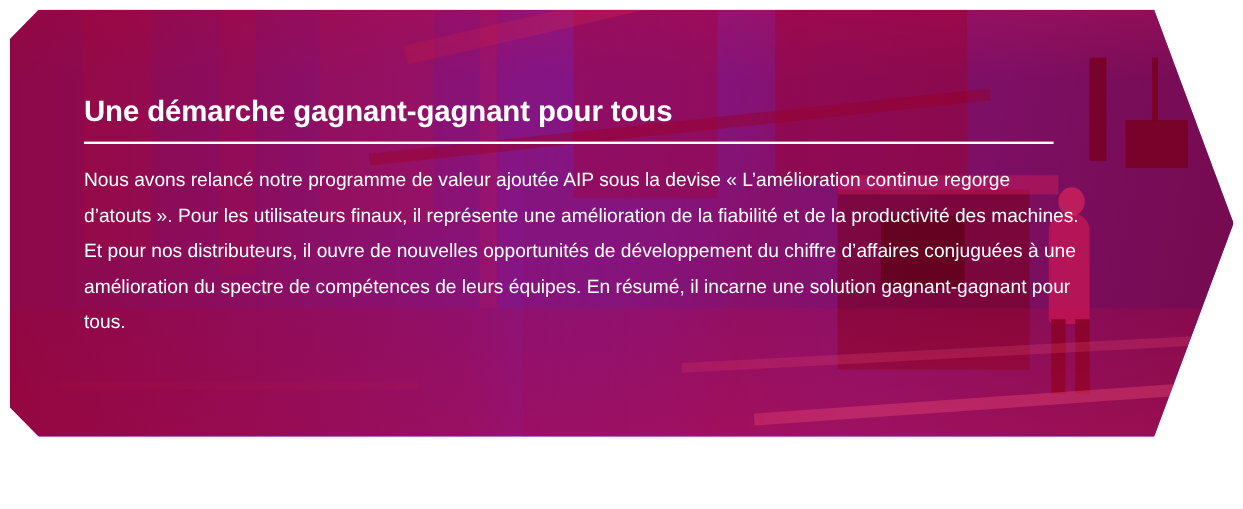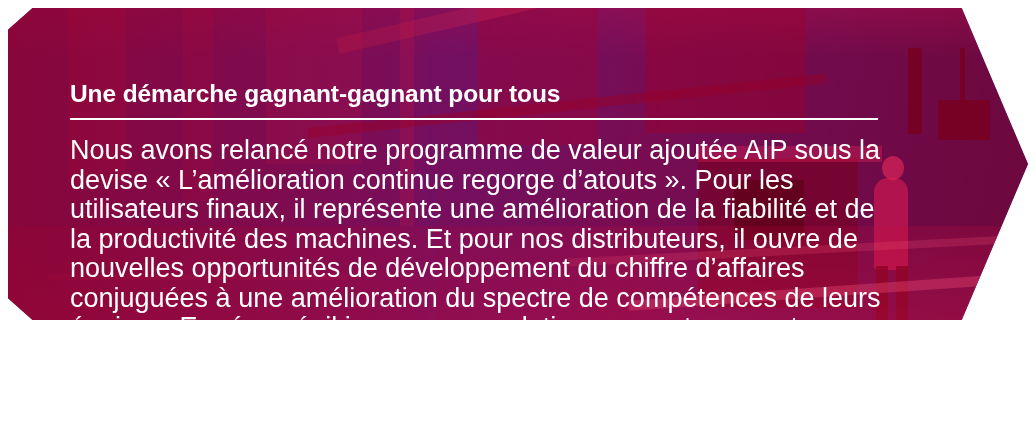--- a/index.html
+++ b/index.html
@@ -19,22 +19,22 @@
     width: 1036px;
     height: 424px;
   }
 
   
   .panel {
     position: absolute;
     left: 8px;
     top: 8px;
     width: 1020px;
-    height: 312px;
-    background: #4c1d95;
+    height: 356px;
+    background: #6d28d9;
     overflow: hidden;
     -webkit-clip-path: polygon(
         2.4% 0%, 93.5% 0%, 100% 50%, 93.5% 100%, 2.4% 100%,
         0% 93%, 0% 7%);
     clip-path: polygon(
         2.4% 0%, 93.5% 0%, 100% 50%, 93.5% 100%, 2.4% 100%,
         0% 93%, 0% 7%);
   }
 
   
@@ -162,21 +162,21 @@
     line-height: 1.15;
   }
   .rule {
     width: 808px;
     height: 2px;
     background: #ffffff;
     margin: 0 0 16px 0;
   }
   .body-copy {
     color: #ffffff;
-    font-size: 27px;
+    font-size: 16px;
     line-height: 29.5px;
     margin: 0;
     max-width: 830px;
   }
   .body-copy p {
     margin: 0;
   }
   .body-copy .closing {
     font-weight: bold;
   }

